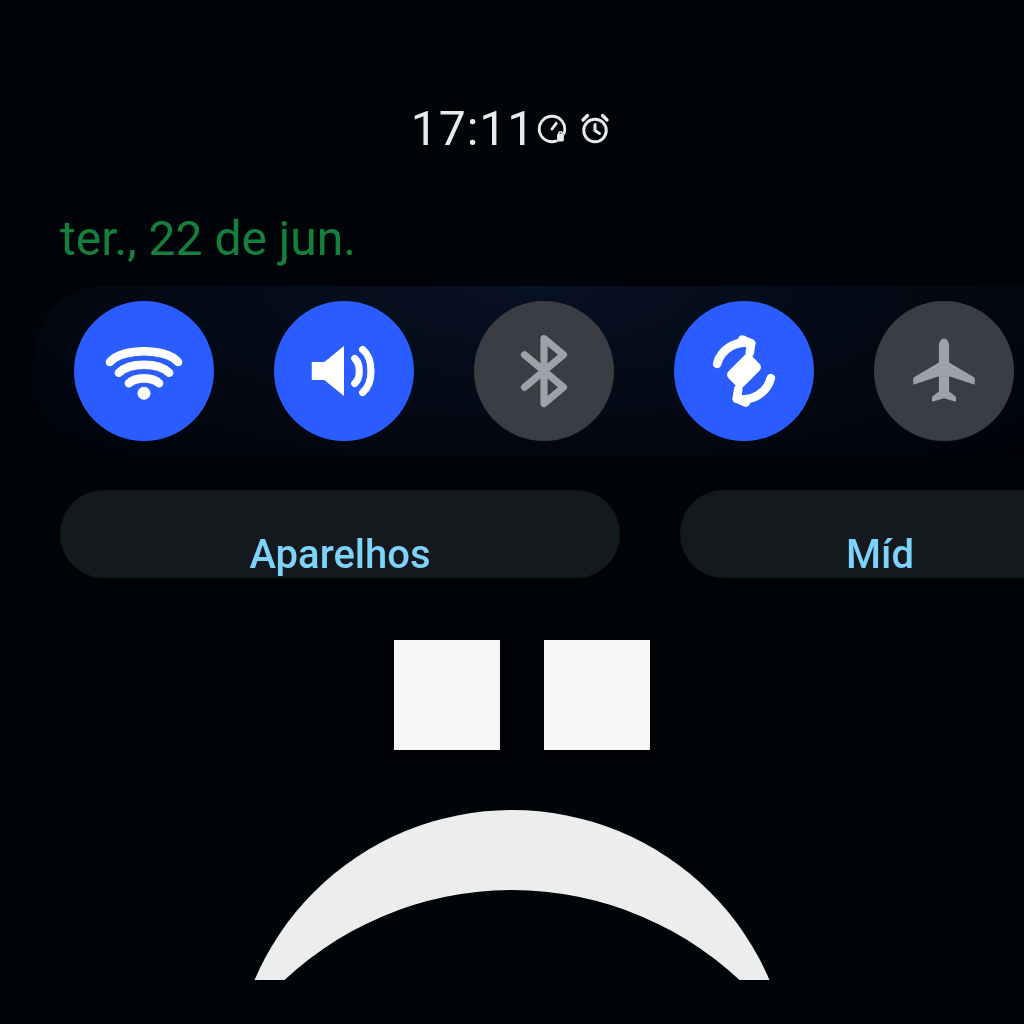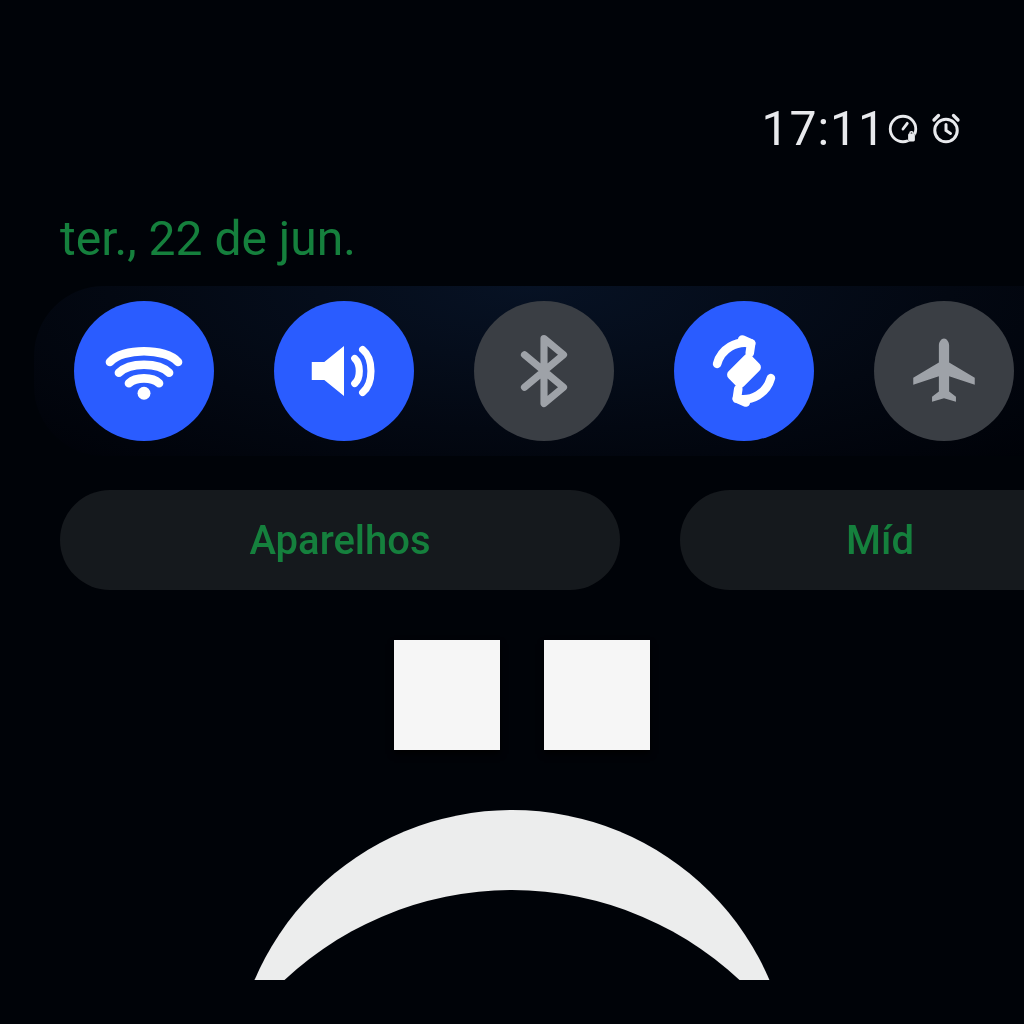--- a/index.html
+++ b/index.html
@@ -11,21 +11,21 @@
     position: relative;
   }
 
   .status-bar {
     position: absolute;
     top: 100px;
     left: 0;
     right: 0;
     display: flex;
     align-items: center;
-    justify-content: flex-end;
+    justify-content: center;
     padding: 0 60px;
   }
   .status-time {
     font-size: 48px;
     font-weight: 400;
     letter-spacing: 1px;
     color: #e8eaed;
   }
   .status-icons {
     display: flex;
@@ -73,29 +73,29 @@
 
   .pill-row {
     position: absolute;
     top: 490px;
     left: 60px;
     right: 0;
     display: flex;
     gap: 60px;
   }
   .pill {
-    height: 100px;
+    height: 88px;
     border-radius: 50px;
     background: #15191d;
     display: flex;
-    align-items: center;
+    align-items: flex-end;
     justify-content: center;
     font-size: 40px;
     font-weight: 500;
-    color: #15803d;
+    color: #7dd3fc;
     flex: 0 0 auto;
   }
   .pill-primary { width: 560px; }
   .pill-secondary { width: 400px; }
 
   .sad-face {
     position: absolute;
     top: 640px;
     left: 0;
     right: 0;

